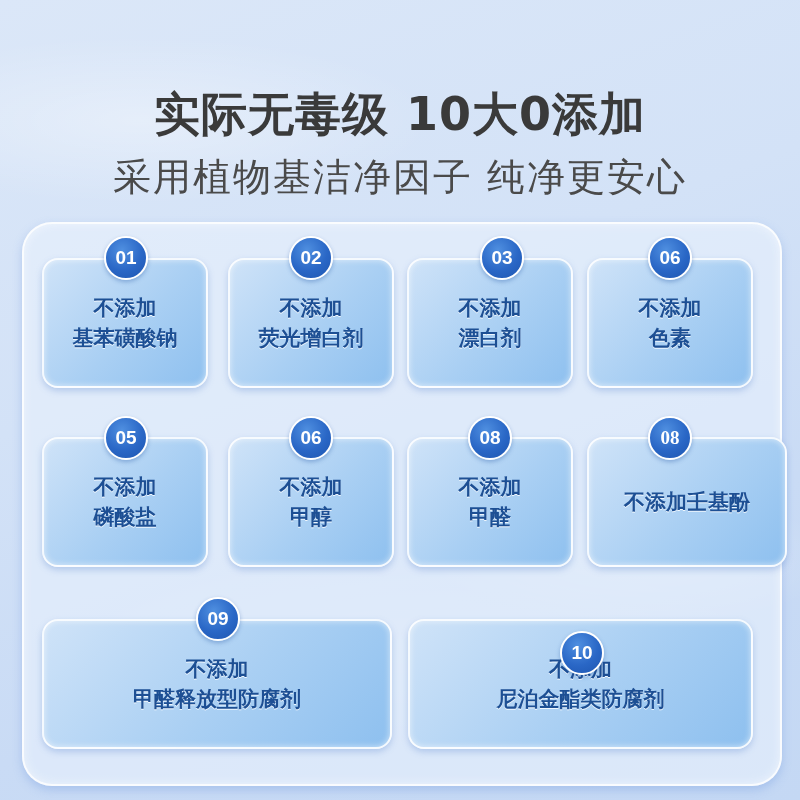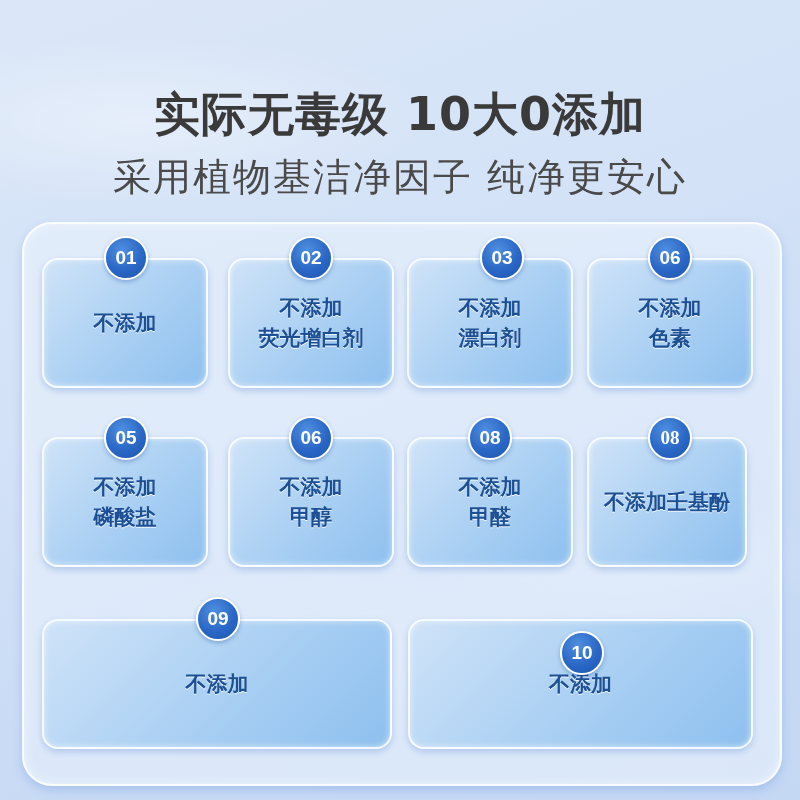--- a/index.html
+++ b/index.html
@@ -59,20 +59,21 @@
 <div class="wave"></div>
 
 <div class="title">实际无毒级 10大0添加</div>
 <div class="subtitle">采用植物基洁净因子 纯净更安心</div>
 
 <div class="panel"></div>
 
 <div class="card" style="left:42px; top:258px; width:166px; height:130px;">
   <div class="card-text">
     <span class="card-line">不添加</span>
+    <span class="card-line">基苯磺酸钠</span>
   </div>
 </div>
 <div class="badge" style="left:104px; top:236px;">01</div>
 
 <div class="card" style="left:228px; top:258px; width:166px; height:130px;">
   <div class="card-text">
     <span class="card-line">不添加</span>
     <span class="card-line">荧光增白剂</span>
   </div>
 </div>
@@ -111,32 +112,34 @@
 <div class="badge" style="left:289px; top:416px;">06</div>
 
 <div class="card" style="left:407px; top:437px; width:166px; height:130px;">
   <div class="card-text">
     <span class="card-line">不添加</span>
     <span class="card-line">甲醛</span>
   </div>
 </div>
 <div class="badge" style="left:468px; top:416px;">08</div>
 
-<div class="card" style="left:587px; top:437px; width:160px; height:130px;">
+<div class="card" style="left:587px; top:437px; width:200px; height:130px;">
   <div class="card-text">
     <span class="card-line">不添加壬基酚</span>
   </div>
 </div>
 <div class="badge" style="left:648px; top:416px;font-family:Liberation Serif, serif;">08</div>
 
 <div class="card" style="left:42px; top:619px; width:350px; height:130px;">
   <div class="card-text">
     <span class="card-line">不添加</span>
+    <span class="card-line">甲醛释放型防腐剂</span>
   </div>
 </div>
 <div class="badge" style="left:196px; top:597px;">09</div>
 
 <div class="card" style="left:408px; top:619px; width:345px; height:130px;">
   <div class="card-text">
     <span class="card-line">不添加</span>
+    <span class="card-line">尼泊金酯类防腐剂</span>
   </div>
 </div>
 <div class="badge" style="left:560px; top:631px;">10</div>
 
 </body></html>

